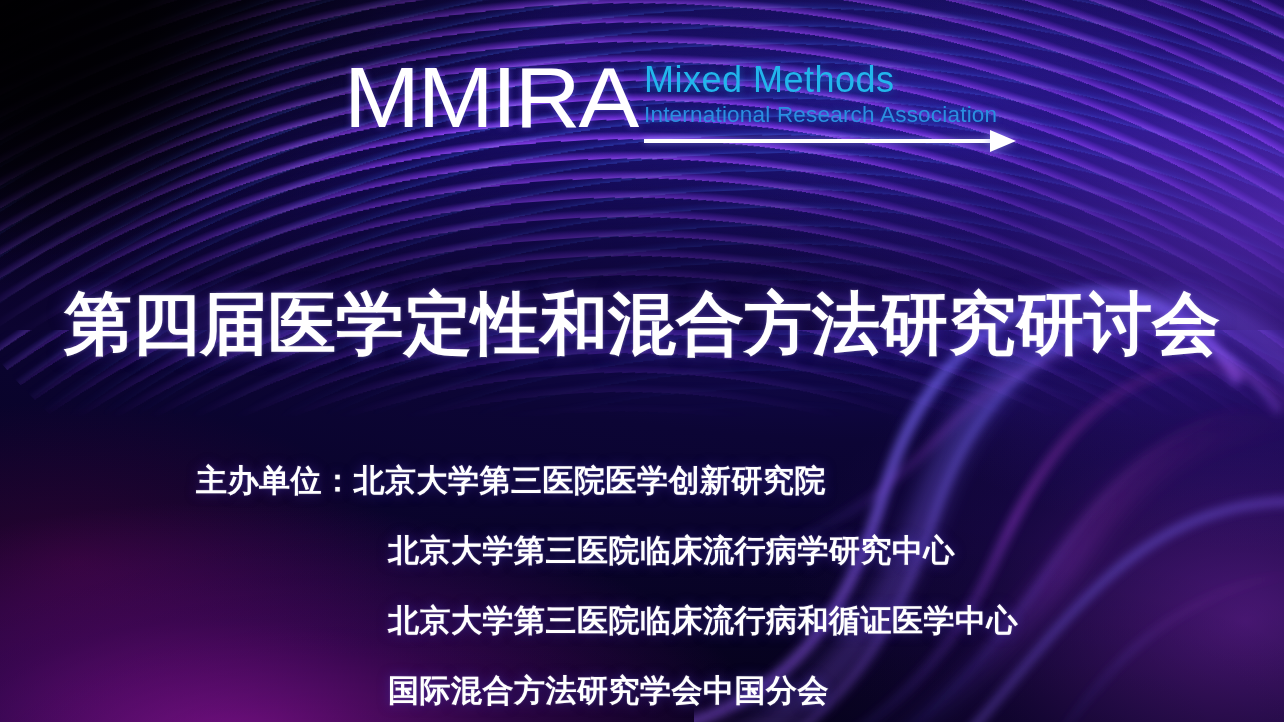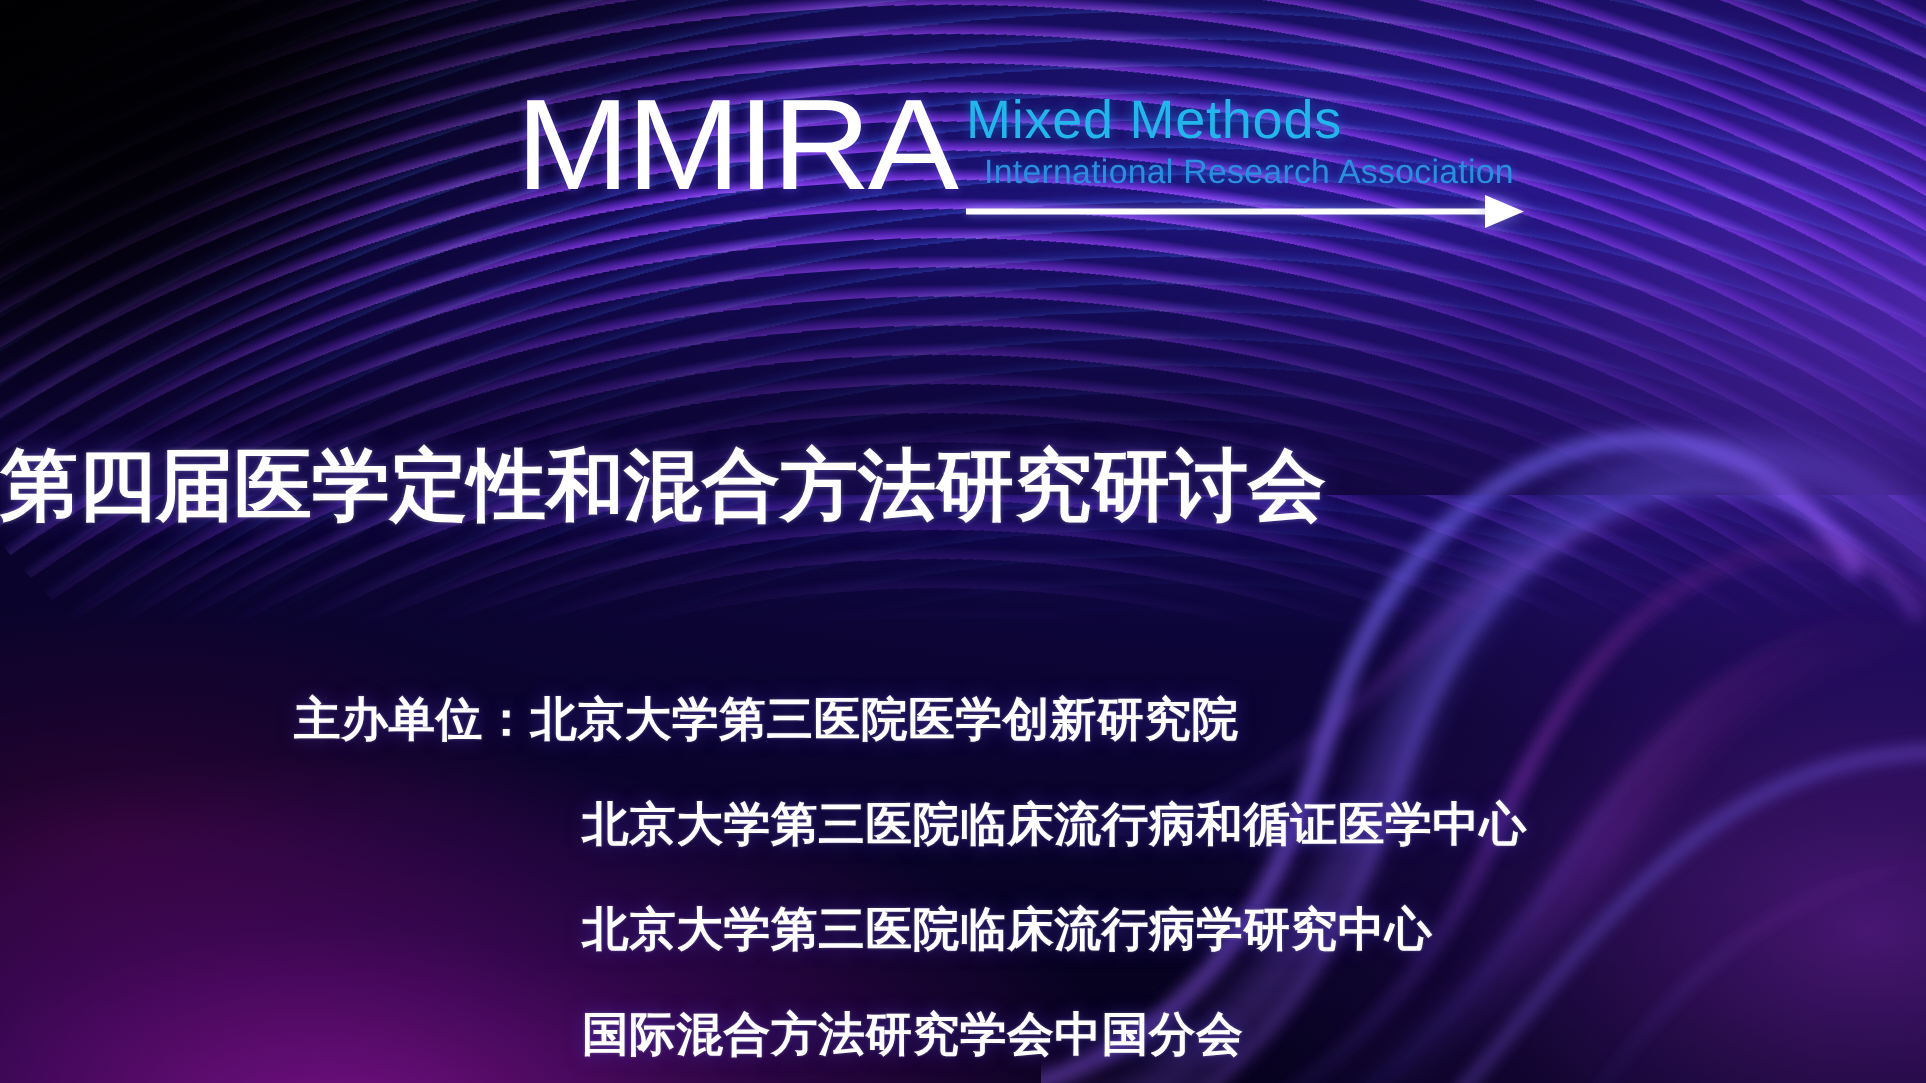--- a/index.html
+++ b/index.html
@@ -114,44 +114,44 @@
     text-shadow:0 0 8px rgba(20,140,220,.55);
   }
   #logo-intl{
     font-family:"Liberation Sans","DejaVu Sans",sans-serif;
     font-size:22.5px;line-height:26px;
     letter-spacing:.2px;
     color:#2a8fe0;
     white-space:nowrap;
     margin-top:-2px;
     text-shadow:0 0 6px rgba(20,120,210,.5);
-    margin-left:12px;
   }
   #logo-arrow{
     position:absolute;left:300px;top:78px;width:372px;height:22px;
   }
   #logo-arrow .shaft{
     position:absolute;left:0;top:9px;width:348px;height:4px;background:#ffffff;
     box-shadow:0 0 6px rgba(160,160,255,.6);
   }
   #logo-arrow .head{
     position:absolute;right:0;top:0;width:0;height:0;
     border-top:11px solid transparent;
     border-bottom:11px solid transparent;
     border-left:26px solid #ffffff;
     filter:drop-shadow(0 0 5px rgba(160,160,255,.6));
   }
 
   
   #title{
     position:absolute;left:0;right:0;top:282px;
+    text-align:center;
     color:#ffffff;
     font-family:"DejaVu Sans","Liberation Sans",sans-serif;
     font-weight:bold;
-    font-size:52px;
+    font-size:68px;
     line-height:84px;
     letter-spacing:0px;
     white-space:nowrap;
     text-shadow:0 0 18px rgba(90,60,220,.55), 0 0 3px rgba(255,255,255,.35);
   }
 
   
   #organizers{
     position:absolute;left:196px;top:448px;
     color:#ffffff;
@@ -239,18 +239,18 @@
     <div id="logo-arrow">
       <div class="shaft"></div>
       <div class="head"></div>
     </div>
   </div>
 
   <div id="title">第四届医学定性和混合方法研究研讨会</div>
 
   <div id="organizers">
     <span class="org-line"><span class="org-label">主办单位：</span><span>北京大学第三医院医学创新研究院</span></span>
+    <span class="org-line"><span class="org-indent"></span><span>北京大学第三医院临床流行病学研究中心</span></span>
     <span class="org-line"><span class="org-indent"></span><span>北京大学第三医院临床流行病和循证医学中心</span></span>
-    <span class="org-line"><span class="org-indent"></span><span>北京大学第三医院临床流行病学研究中心</span></span>
     <span class="org-line"><span class="org-indent"></span><span>国际混合方法研究学会中国分会</span></span>
   </div>
 
 </div>
 
 </body></html>

